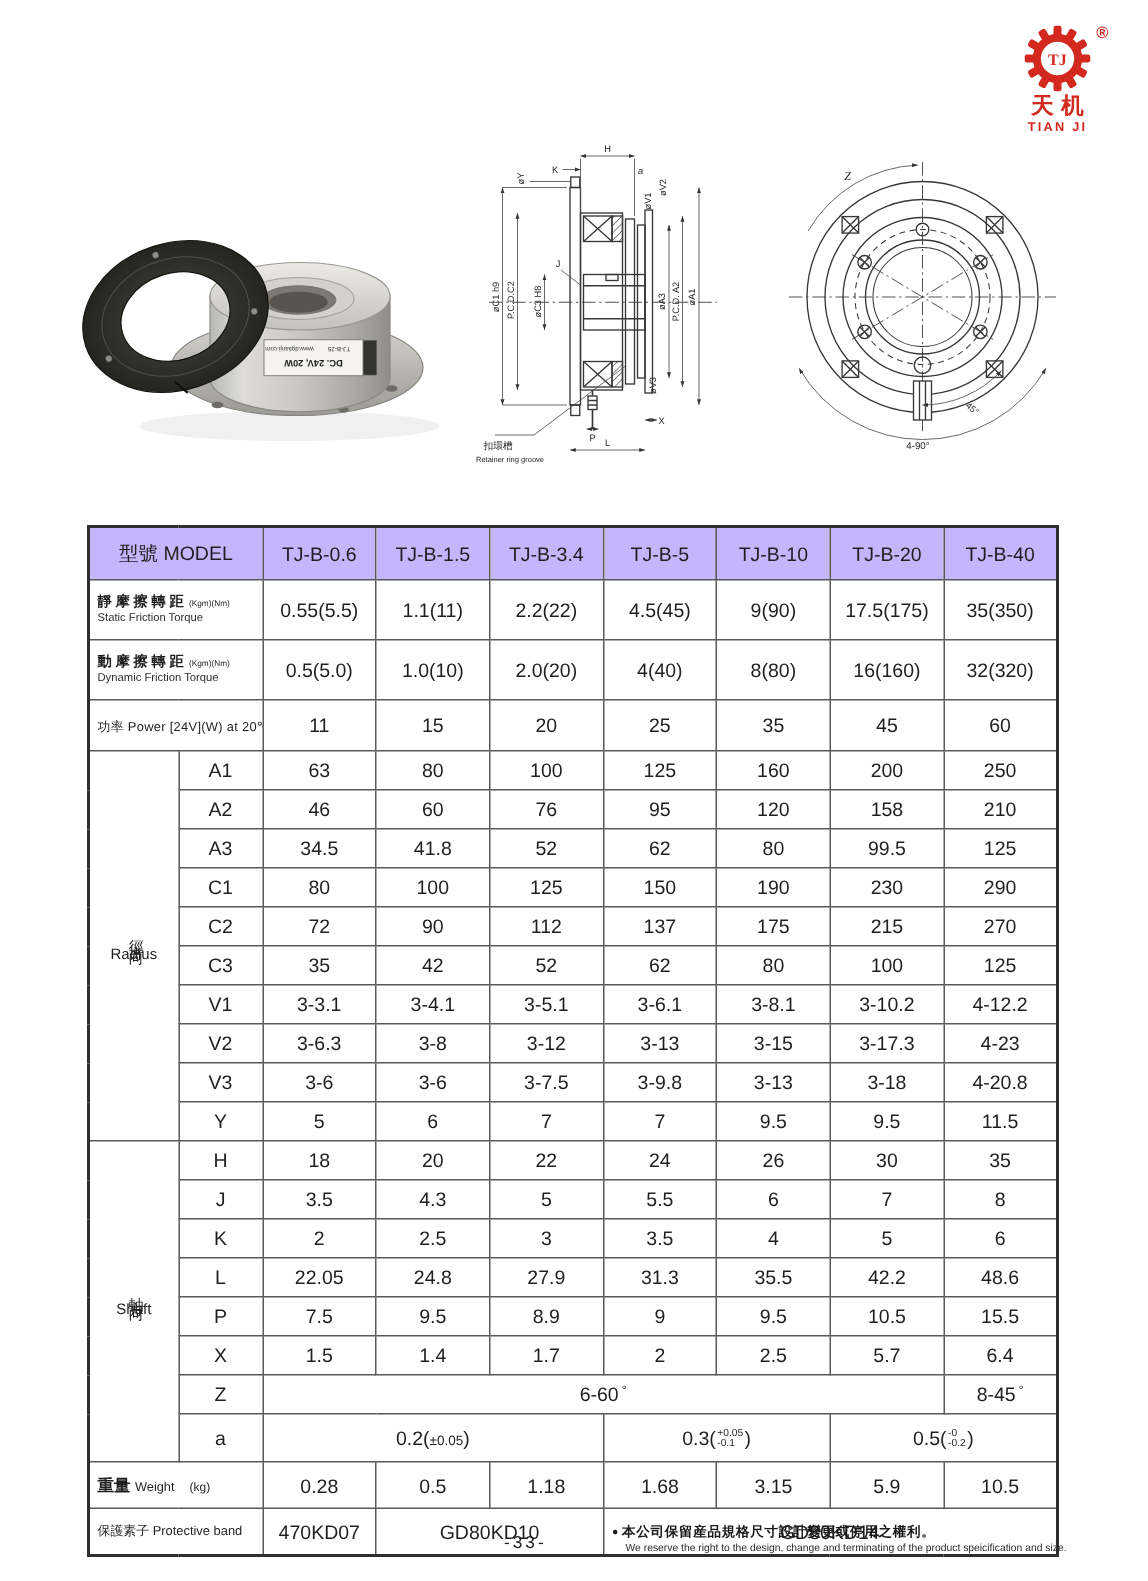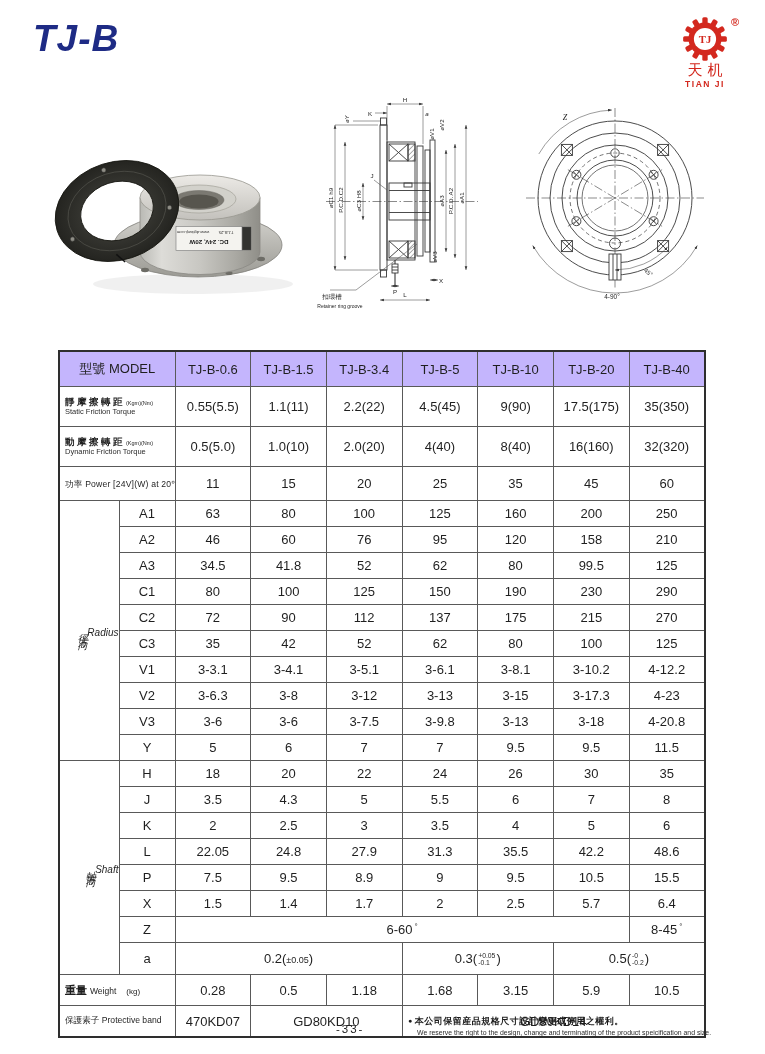--- a/index.html
+++ b/index.html
@@ -8,42 +8,42 @@
 
   
   .page-title{position:absolute;left:33px;top:18px;font-size:37px;font-weight:bold;font-style:italic;color:#1e2b85;letter-spacing:1px;}
   .subtitle{position:absolute;left:34px;top:59px;color:#1e2b85;white-space:nowrap;}
   .subtitle .zh{font-size:25px;font-weight:bold;letter-spacing:1px;}
   .subtitle .en{font-size:19px;font-weight:bold;margin-left:10px;}
 
   
   .logo{position:absolute;left:668px;top:16px;width:74px;text-align:center;color:#d3281e;}
   .logo .reg{position:absolute;right:3px;top:0;font-size:11px;font-weight:bold;}
-  .logo-zh{font-size:15px;letter-spacing:5px;font-weight:normal;font-family:"DejaVu Serif",serif;margin-top:0;padding-left:5px;line-height:1.1;}
+  .logo-zh{font-size:15px;letter-spacing:5px;font-weight:bold;font-family:"DejaVu Serif",serif;margin-top:0;padding-left:5px;line-height:1.1;}
   .logo-en{font-size:8.5px;letter-spacing:1.5px;font-weight:bold;line-height:1.2;}
 
   .fig{position:absolute;}
 
   
   #spec-table{position:absolute;left:58px;top:350px;width:646px;border-collapse:collapse;table-layout:fixed;border:2px solid #2e2e2e;}
   #spec-table td{border:1px solid #595959;text-align:center;vertical-align:middle;padding:0;color:#1f1f1f;font-size:13px;overflow:hidden;}
   .head-row td{background:#c4b5fd;height:34px;font-size:13.5px;border-bottom:2px solid #2e2e2e;color:#151515;}
   .trow td{height:39px;}
   .power-row td{height:33px;border-bottom:2px solid #2e2e2e;}
   .dim-row td{height:25px;}
   .a-row td{height:31px;}
   .weight-row td{height:30px;border-top:2px solid #2e2e2e;}
   .prot-row td{height:30px;border-top:2px solid #2e2e2e;font-size:14px;}
   .sect td{border-top:2px solid #2e2e2e;}
   .label-cell{text-align:left !important;padding-left:5px !important;line-height:1.15;}
   .lab-zh{font-size:9.5px;font-weight:bold;letter-spacing:2.5px;white-space:nowrap;}
   .lab-unit{font-size:5.5px;letter-spacing:0;font-weight:normal;margin-left:1px;}
   .lab-en{font-size:7.5px;color:#2c2c2c;letter-spacing:0;}
   .label-single{font-size:8.6px;letter-spacing:0.2px;white-space:nowrap;}
-  .group-wrap{display:flex;flex-direction:row;align-items:center;justify-content:flex-end;font-style:italic;}
+  .group-wrap{display:flex;flex-direction:column;align-items:center;justify-content:flex-end;}
   .group-zh{writing-mode:vertical-rl;text-orientation:upright;font-size:10px;letter-spacing:3px;line-height:1;}
   .group-en{font-size:10px;margin-top:3px;}
   .dim-cell{font-size:12px;}
   .prot-label{font-size:8.6px !important;}
   .wlab-zh{font-size:11px;font-weight:bold;}
   .wlab-en{font-size:8.5px;margin-left:3px;}
   .wlab-unit{font-size:8px;margin-left:10px;text-align:center;}
   .deg{font-size:8px;vertical-align:super;margin-left:2px;}
   .tol{font-size:9px;}
   .tol-stack{display:inline-block;vertical-align:middle;line-height:1.05;font-size:6.8px;text-align:left;margin:0 1px;}
@@ -59,21 +59,20 @@
   
   .cl{stroke:#3c3c3c;stroke-width:0.6;stroke-dasharray:9 2.5 1.5 2.5;fill:none;}
   .dim-line{stroke:#4a4a4a;stroke-width:0.55;fill:none;}
   .dtext{fill:#1f1f1f;font-size:6.2px;font-family:"Liberation Sans",sans-serif;}
 </style>
 </head>
 <body>
 
 <div class="page">
 
-  <div class="page-title">TJ-B</div>
 
   <div class="logo">
     <span class="reg">®</span>
     <svg width="46" height="46" viewBox="0 0 60 60" style="display:block;margin:0 auto;">
       <g fill="#d3281e">
         <g>
           <rect x="26.5" y="1.5" width="7" height="10" rx="2"></rect>
           <rect x="26.5" y="1.5" width="7" height="10" rx="2" transform="rotate(30 30 30)"></rect>
           <rect x="26.5" y="1.5" width="7" height="10" rx="2" transform="rotate(60 30 30)"></rect>
           <rect x="26.5" y="1.5" width="7" height="10" rx="2" transform="rotate(90 30 30)"></rect>
@@ -308,21 +307,21 @@
         </tr>
         <tr class="trow">
           <td class="label-cell" colspan="2">
             <div class="lab-zh"><span class="">動摩擦轉距</span><span class="lab-unit">(Kgm)(Nm)</span></div>
             <div class="lab-en">Dynamic Friction Torque</div>
           </td>
           <td>0.5(5.0)</td>
           <td>1.0(10)</td>
           <td>2.0(20)</td>
           <td>4(40)</td>
-          <td>8(40)</td>
+          <td>8(80)</td>
           <td>16(160)</td>
           <td>32(320)</td>
         </tr>
         <tr class="power-row">
           <td class="label-cell" colspan="2"><span class="label-single">功率 Power [24V](W) at 20℃</span></td>
           <td>11</td>
           <td>15</td>
           <td>20</td>
           <td>25</td>
           <td>35</td>

